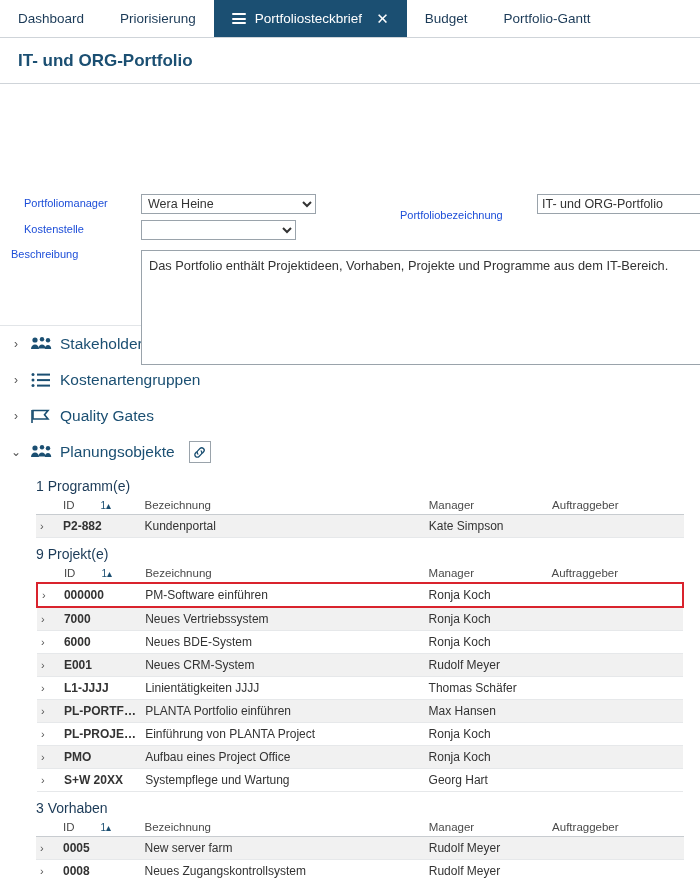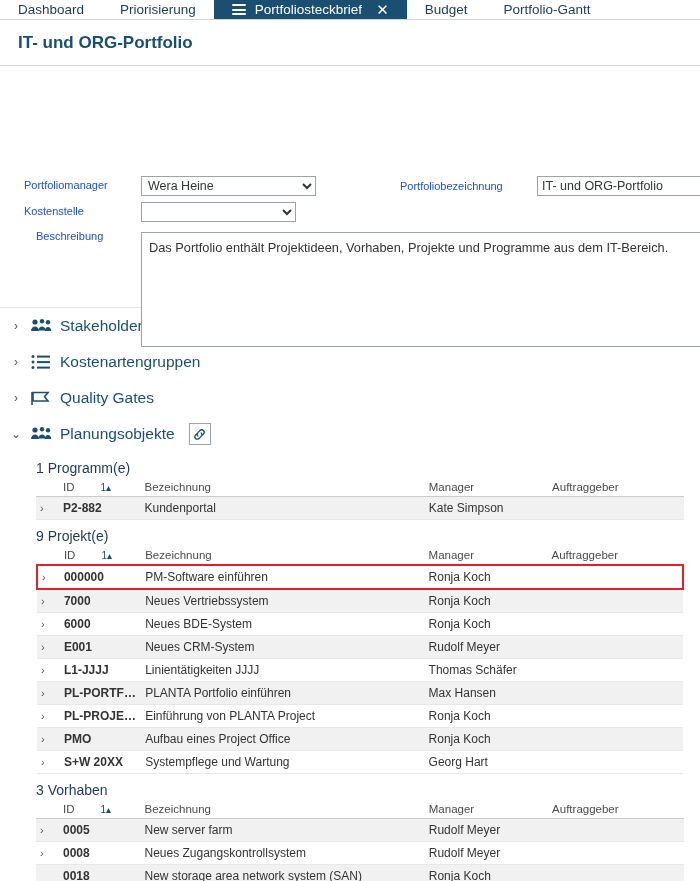--- a/index.html
+++ b/index.html
@@ -9,21 +9,21 @@
     background: #ffffff;
     font-family: "Liberation Sans", sans-serif;
     font-size: 13px;
     color: #333;
     overflow: hidden;
   }
 
   
   .tabbar {
     display: flex;
-    height: 20px;
+    height: 38px;
     background: #ffffff;
     border-bottom: 1px solid #cfd4d9;
     align-items: stretch;
   }
   .tab {
     display: flex;
     align-items: center;
     padding: 0 18px;
     font-size: 13.5px;
     color: #1b3a57;
@@ -241,24 +241,24 @@
   <div class="title">IT- und ORG-Portfolio</div>
 </div>
 
 <div class="form">
   <div class="flabel" style="left:24px; top:113px;">Portfoliomanager</div>
   <select class="fselect" style="left:141px; top:110px; width:175px;" id="mgrsel"><option>Wera Heine</option></select>
 
   <div class="flabel" style="left:24px; top:139px;">Kostenstelle</div>
   <select class="fselect" style="left:141px; top:136px; width:155px;" id="kstsel"><option></option></select>
 
-  <div class="flabel" style="left:36px; top:164px;">Beschreibung</div>
+  <div class="flabel" style="left:11px; top:164px;">Beschreibung</div>
   <textarea class="ftext" style="left: 141px; top: 166px; width: 585px; height: 115px;" id="descta">Das Portfolio enthält Projektideen, Vorhaben, Projekte und Programme aus dem IT-Bereich.</textarea>
 
-  <div class="flabel" style="left:400px; top:114px;">Portfoliobezeichnung</div>
+  <div class="flabel" style="left:400px; top:125px;">Portfoliobezeichnung</div>
   <input class="finput" style="left: 537px; top: 110px; width: 200px;" id="bezinput" value="IT- und ORG-Portfolio">
 </div>
 
 <div id="sections">
     <div class="section">
       <span class="arrow">›</span>
       <span class="sec-icon">
         <svg width="22" height="16" viewBox="0 0 22 16">
           <circle cx="5" cy="4" r="2.6" fill="#1b4f72"></circle>
           <circle cx="12" cy="3.3" r="2.2" fill="#1b4f72"></circle>

